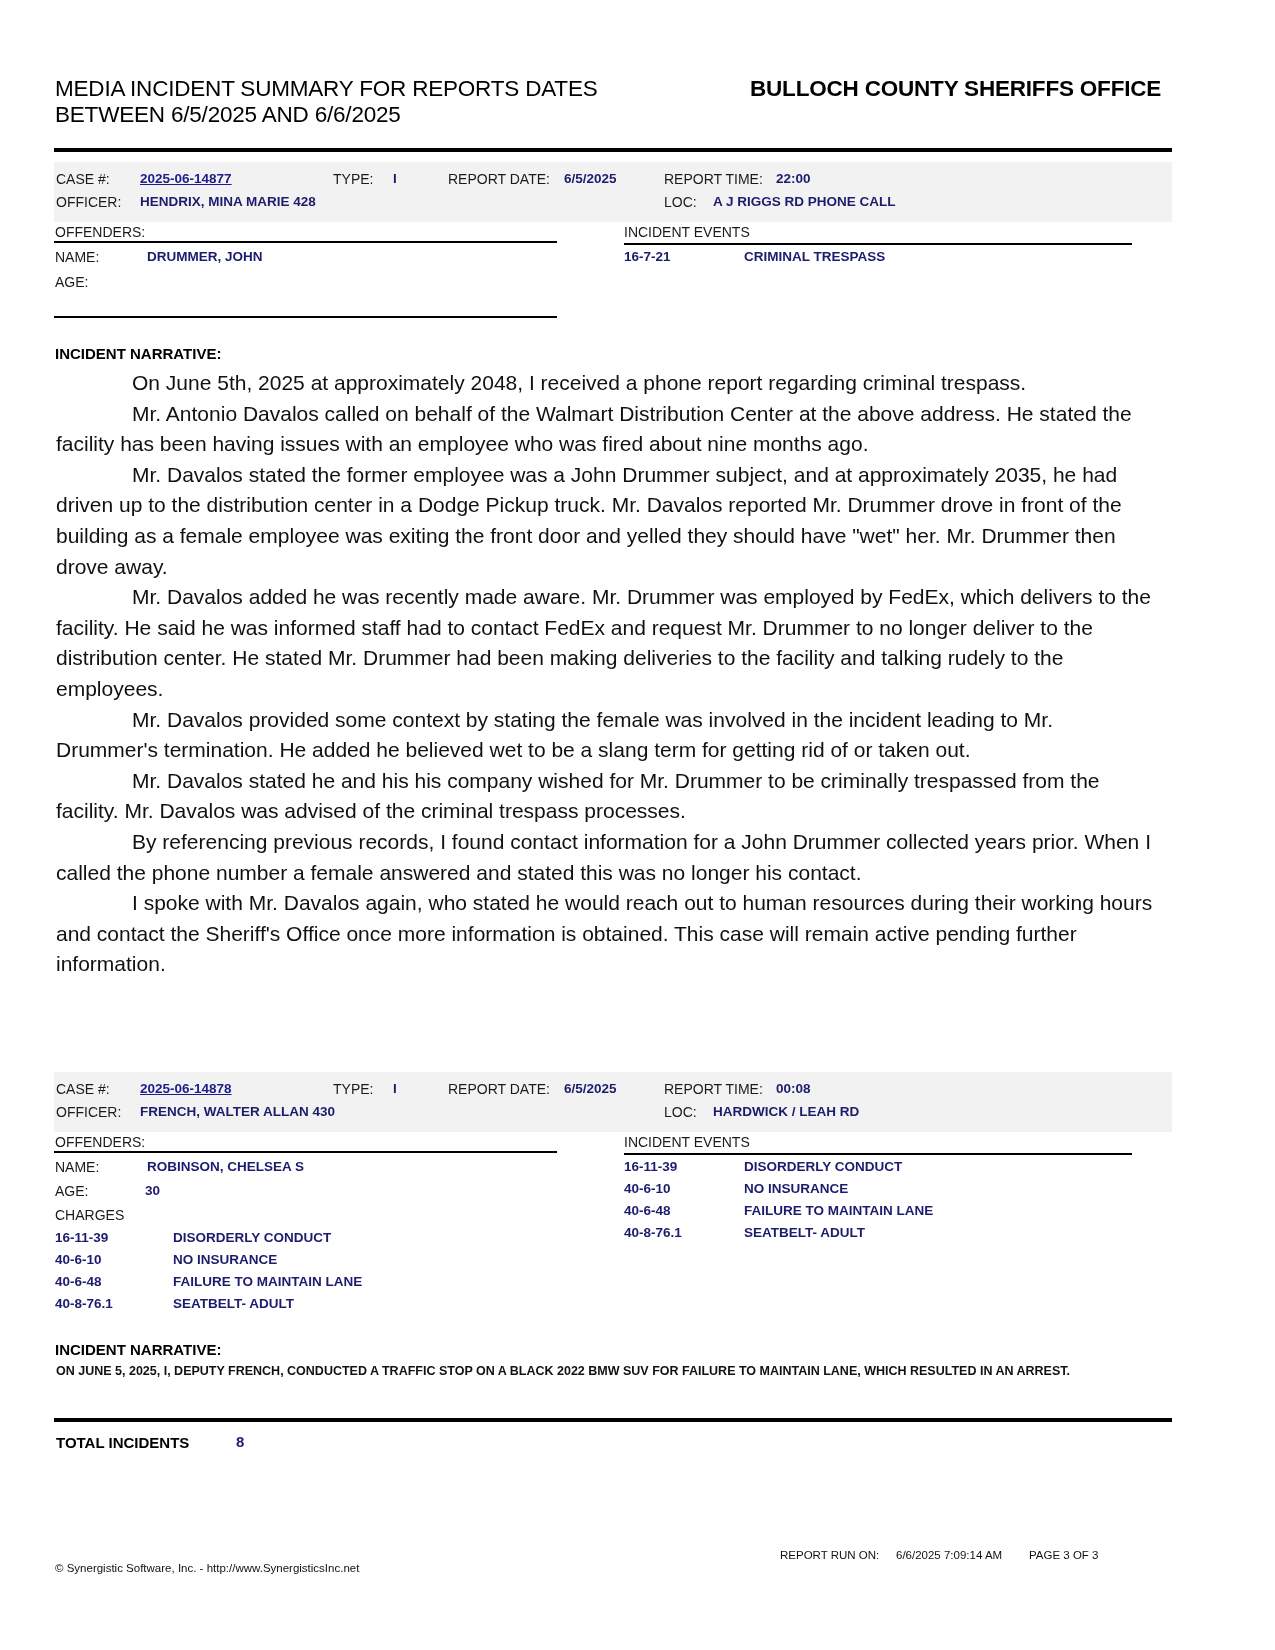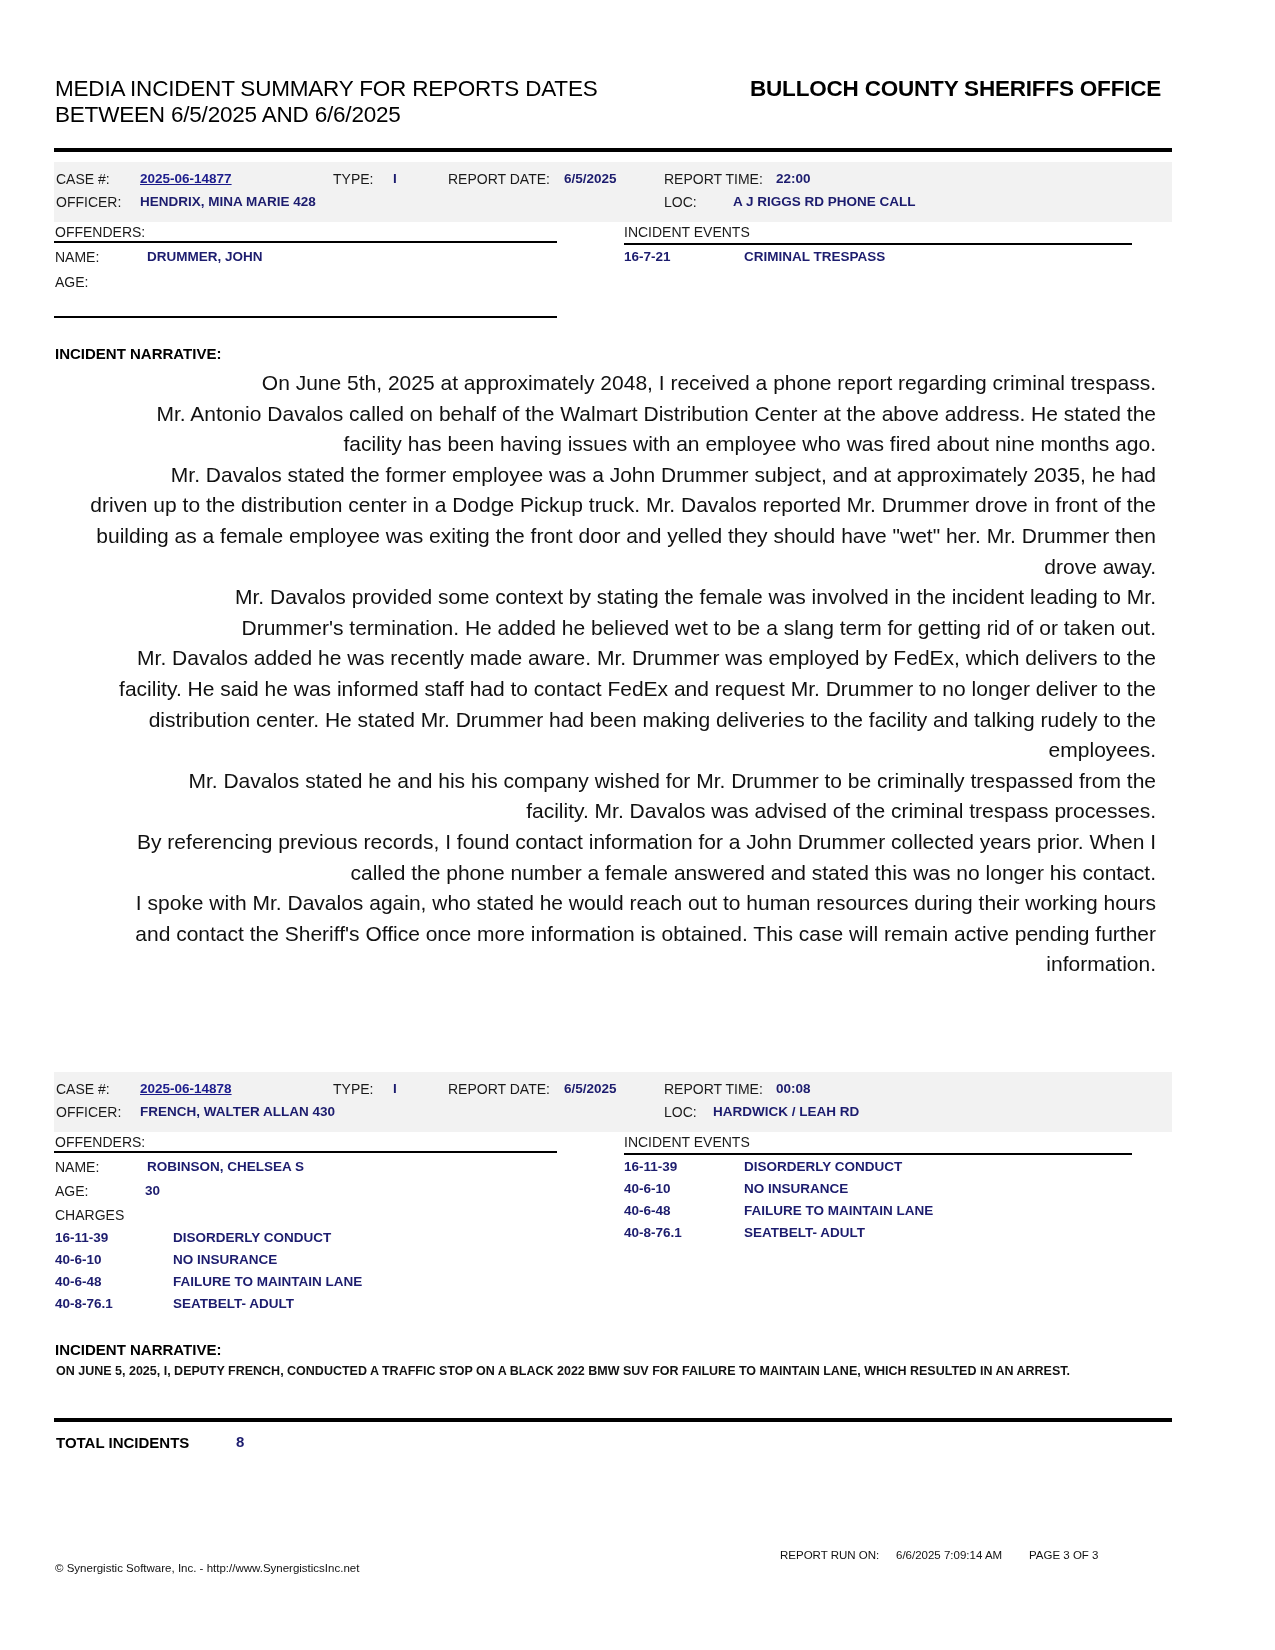--- a/index.html
+++ b/index.html
@@ -9,21 +9,21 @@
   .hdr-title { left:55px; top:76px; font-size:22.5px; font-weight:normal; line-height:26px; letter-spacing:-0.2px; }
   .hdr-org { left:750px; top:76px; font-size:22.5px; font-weight:bold; line-height:26px; letter-spacing:-0.2px; }
   .rule-thick { height:4px; background:#000; }
   .gray { background:#f2f2f2; }
   .lbl { font-size:14px; color:#1a1a1a; line-height:16px; white-space:nowrap; }
   .val { font-size:13.5px; font-weight:bold; color:#1c1c6e; line-height:16px; white-space:nowrap; }
   .link { text-decoration:underline; color:#1c1c8c; }
   .rule-thin { height:2px; background:#000; }
   .narr-head { font-size:15px; font-weight:bold; line-height:18px; }
   .narr { left:56px; width:1100px; font-family:"Liberation Sans", sans-serif; font-size:21px; line-height:30.6px; color:#111; }
-  .narr p { margin:0; text-indent:76px;text-align:right; }
+  .narr p { margin:0; text-indent:76px; }
   .narr2 { left:56px; width:1090px; font-size:12.5px; font-weight:bold; line-height:17px; color:#111; }
   .footer { font-size:11.5px; color:#111; white-space:nowrap; }
 </style>
 </head>
 <body>
 
 <div class="abs hdr-title">
   <div>MEDIA INCIDENT SUMMARY FOR REPORTS DATES</div>
   <div>BETWEEN 6/5/2025 AND 6/6/2025</div>
 </div>
@@ -36,21 +36,21 @@
   <a class="abs val link" style="left:140px; top:171px;">2025-06-14877</a>
   <span class="abs lbl" style="left:333px; top:171px;">TYPE:</span>
   <span class="abs val" style="left:393px; top:171px;">I</span>
   <span class="abs lbl" style="left:448px; top:171px;">REPORT DATE:</span>
   <span class="abs val" style="left:564px; top:171px;">6/5/2025</span>
   <span class="abs lbl" style="left:664px; top:171px;">REPORT TIME:</span>
   <span class="abs val" style="left:776px; top:171px;">22:00</span>
   <span class="abs lbl" style="left:56px; top:194px;">OFFICER:</span>
   <span class="abs val" style="left:140px; top:194px;">HENDRIX, MINA MARIE 428</span>
   <span class="abs lbl" style="left:664px; top:194px;">LOC:</span>
-  <span class="abs val" style="left:713px; top:194px;margin-left:20px;">A J RIGGS RD PHONE CALL</span>
+  <span class="abs val" style="left:713px; top:194px;">A J RIGGS RD PHONE CALL</span>
 
   <span class="abs lbl" style="left:55px; top:224px;">OFFENDERS:</span>
   <div class="abs rule-thin" style="left:54px; top:241px; width:503px;"></div>
   <span class="abs lbl" style="left:55px; top:249px;">NAME:</span>
   <span class="abs val" style="left:147px; top:249px;">DRUMMER, JOHN</span>
   <span class="abs lbl" style="left:55px; top:274px;">AGE:</span>
   <span class="abs val" style="left:147px; top:274px;"></span>
   <div class="abs rule-thin" style="left:54px; top:316px; width:503px;"></div>
 
   <span class="abs lbl" style="left:624px; top:224px;">INCIDENT EVENTS</span>
@@ -58,22 +58,22 @@
   <div class="abs" style="left:624px; top:249px;">
     <span class="val" style="position:absolute; left:0;">16-7-21</span>
     <span class="val" style="position:absolute; left:120px;">CRIMINAL TRESPASS</span>
   </div>
 
   <div class="abs narr-head" style="left:55px; top:345px;">INCIDENT NARRATIVE:</div>
   <div class="abs narr" style="top:368px;">
     <p>On June 5th, 2025 at approximately 2048, I received a phone report regarding criminal trespass.</p>
     <p>Mr. Antonio Davalos called on behalf of the Walmart Distribution Center at the above address. He stated the facility has been having issues with an employee who was fired about nine months ago.</p>
     <p>Mr. Davalos stated the former employee was a John Drummer subject, and at approximately 2035, he had driven up to the distribution center in a Dodge Pickup truck. Mr. Davalos reported Mr. Drummer drove in front of the building as a female employee was exiting the front door and yelled they should have "wet" her. Mr. Drummer then drove away.</p>
+    <p>Mr. Davalos added he was recently made aware. Mr. Drummer was employed by FedEx, which delivers to the facility. He said he was informed staff had to contact FedEx and request Mr. Drummer to no longer deliver to the distribution center. He stated Mr. Drummer had been making deliveries to the facility and talking rudely to the employees.</p>
     <p>Mr. Davalos provided some context by stating the female was involved in the incident leading to Mr. Drummer's termination. He added he believed wet to be a slang term for getting rid of or taken out.</p>
-    <p>Mr. Davalos added he was recently made aware. Mr. Drummer was employed by FedEx, which delivers to the facility. He said he was informed staff had to contact FedEx and request Mr. Drummer to no longer deliver to the distribution center. He stated Mr. Drummer had been making deliveries to the facility and talking rudely to the employees.</p>
     <p>Mr. Davalos stated he and his his company wished for Mr. Drummer to be criminally trespassed from the facility. Mr. Davalos was advised of the criminal trespass processes.</p>
     <p>By referencing previous records, I found contact information for a John Drummer collected years prior. When I called the phone number a female answered and stated this was no longer his contact.</p>
     <p>I spoke with Mr. Davalos again, who stated he would reach out to human resources during their working hours and contact the Sheriff's Office once more information is obtained. This case will remain active pending further information.</p>
   </div>
 </section>
 
 <section>
   <div class="abs gray" style="left:54px; top:1072px; width:1118px; height:60px;"></div>
   <span class="abs lbl" style="left:56px; top:1081px;">CASE #:</span>
   <a class="abs val link" style="left:140px; top:1081px;">2025-06-14878</a>

